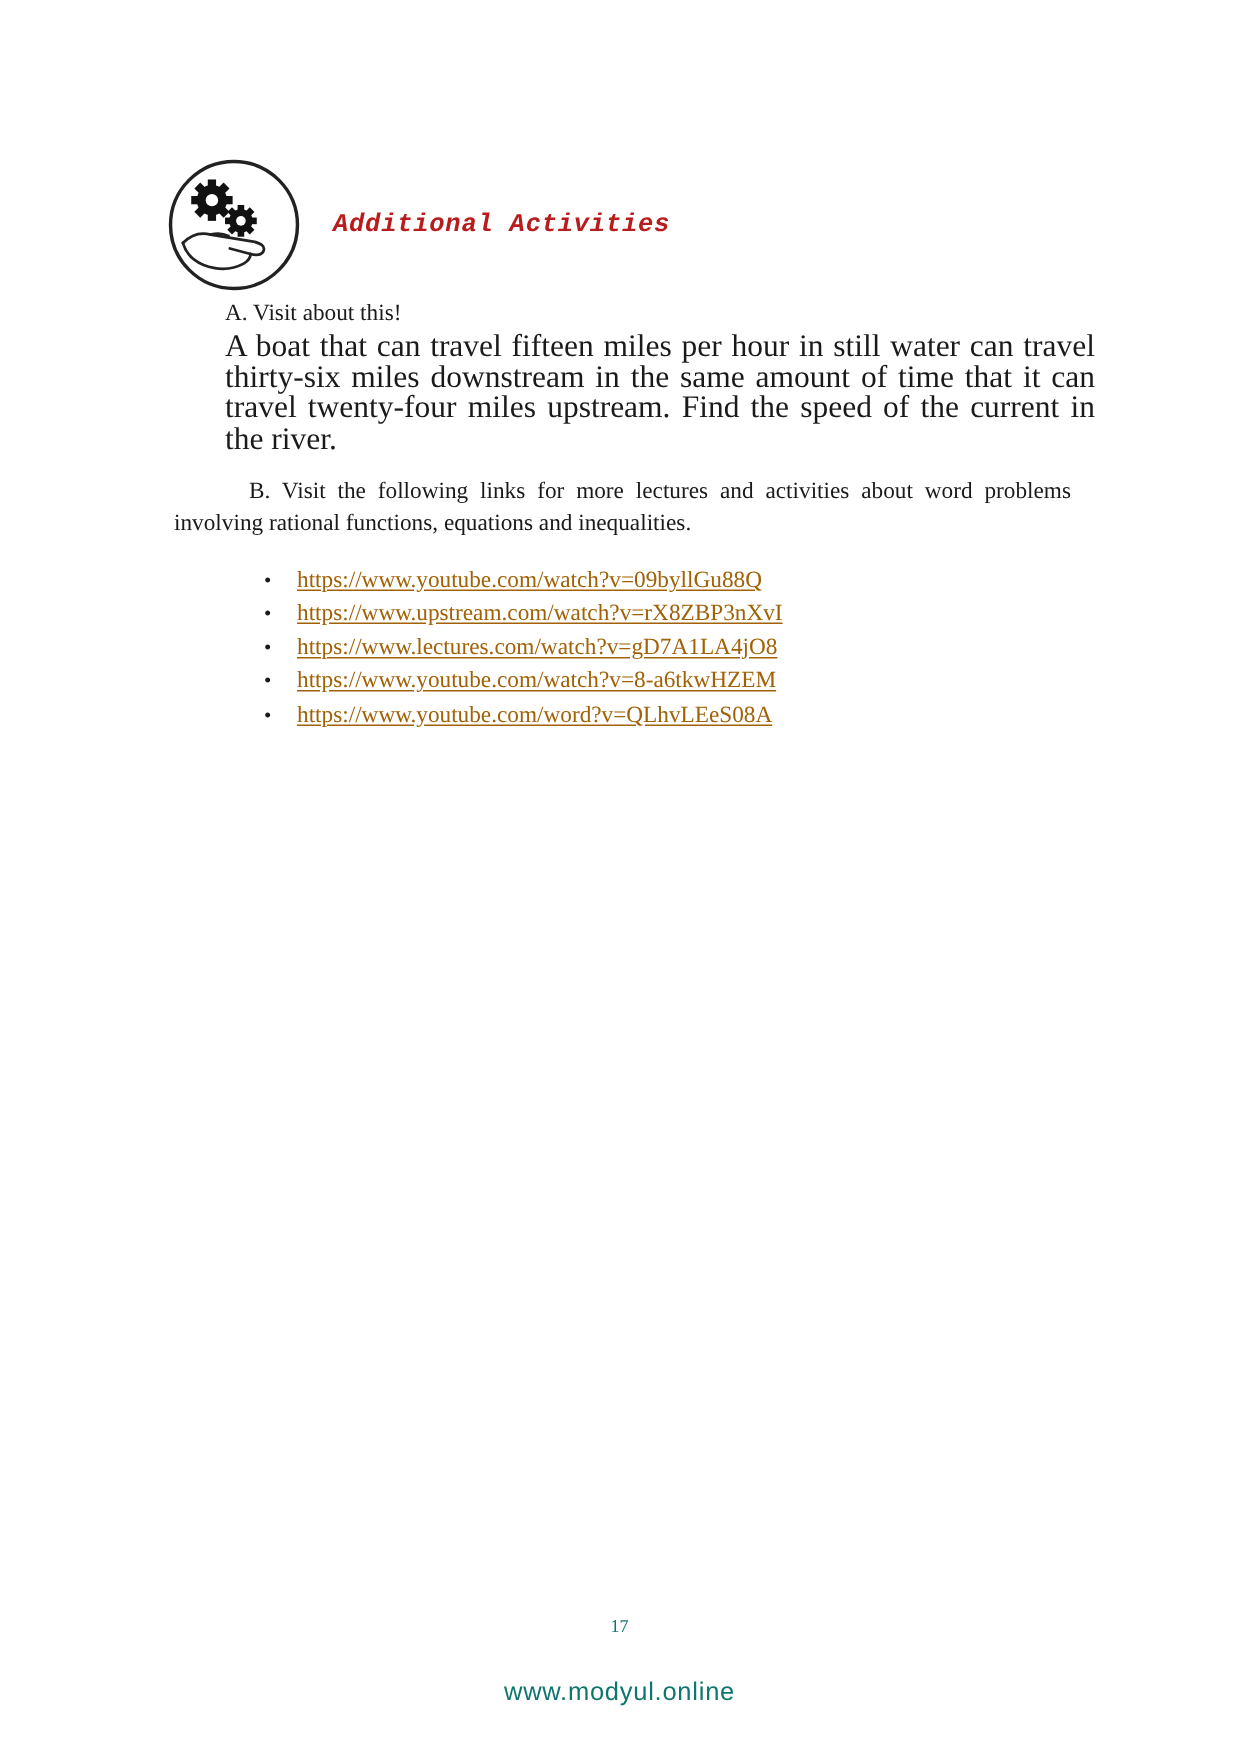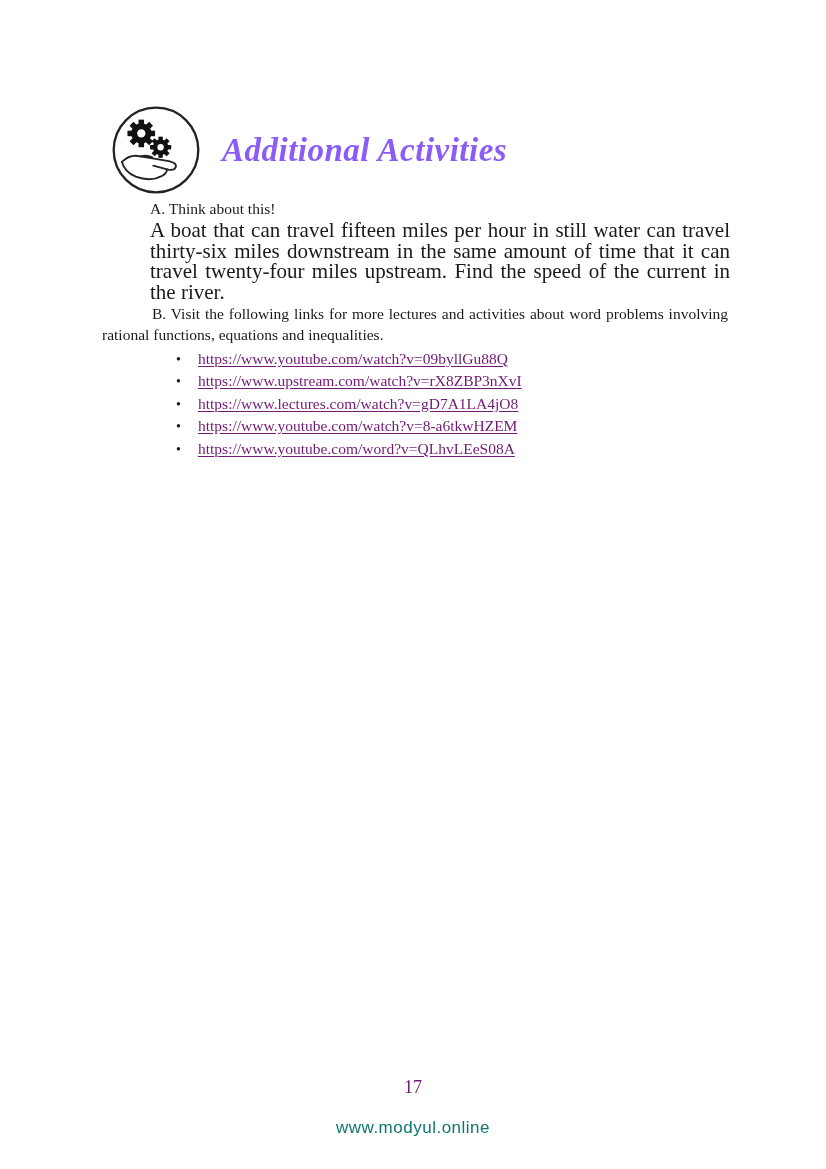--- a/index.html
+++ b/index.html
@@ -27,26 +27,26 @@
   }
   .logo {
     width: 92px;
     height: 92px;
     display: inline-block;
     flex: 0 0 auto;
   }
   .logo svg { width: 92px; height: 92px; display: block; }
   .page-title {
     margin: 0;
-    font-family: Liberation Serif, serif;
+    font-family: Liberation Mono, monospace;
     font-style: italic;
     font-weight: bold;
-    font-size: 33px;
+    font-size: 17px;
     letter-spacing: 0.5px;
-    color: #8b5cf6;
+    color: #b91c1c;
     white-space: nowrap;
   }
 
   
   .section-a {
     position: absolute;
     top: 199px;
     left: 150px;
     width: 580px;
   }
@@ -63,21 +63,21 @@
   }
 
   
   .section-b {
     position: absolute;
     top: 302px;
     left: 100px;
     width: 630px;
   }
   .section-b .intro {
-    margin: 2px;
+    margin: 16px;
     font-size: 15.5px;
     line-height: 20.8px;
     text-align: justify;
     text-indent: 50px;
   }
   .link-list {
     list-style: none;
     margin: 2px 0 0 0;
     padding: 0 0 0 76px;
   }
@@ -87,35 +87,35 @@
     gap: 12px;
     font-size: 15.5px;
     line-height: 21.5px;
   }
   .bullet {
     width: 10px;
     flex: 0 0 auto;
     font-size: 14px;
   }
   .yt-link {
-    color: #701a75;
+    color: #a16207;
     text-decoration: underline;
     text-underline-offset: 2px;
     cursor: pointer;
   }
 
   
   .page-number {
     position: absolute;
     top: 1077px;
     left: 0;
     width: 100%;
     text-align: center;
-    font-size: 18px;
-    color: #701a75;
+    font-size: 12px;
+    color: #0f766e;
   }
   .watermark {
     position: absolute;
     top: 1118px;
     left: 0;
     width: 100%;
     text-align: center;
     font-family: "Liberation Sans", sans-serif;
     font-size: 17px;
     color: #0f766e;
@@ -158,21 +158,21 @@
           <path d="M13 63 Q22 54 33 57 L64 62 Q73 64 71.5 68.5 Q70 73 62 71 L47 67"></path>
           <path d="M13 63 Q16 74 28 79 Q44 85 57 78 Q62 75 62 71"></path>
           <path d="M33 57 Q40 55 46 58"></path>
         </g>
       </svg>
     </span>
     <h1 class="page-title">Additional Activities</h1>
   </header>
 
   <section class="section-a">
-    <p class="heading">A. Think about this!</p>
+    <p class="heading">A. Visit about this!</p>
     <p class="body">A boat that can travel fifteen miles per hour in still water can travel thirty-six miles downstream in the same amount of time that it can travel twenty-four miles upstream. Find the speed of the current in the river.</p>
   </section>
 
   <section class="section-b">
     <p class="intro">B. Visit the following links for more lectures and activities about word problems involving rational functions, equations and inequalities.</p>
     <ul class="link-list">
       <li>
         <span class="bullet">•</span>
         <a class="yt-link" href="#">https://www.youtube.com/watch?v=09byllGu88Q</a>
       </li>

